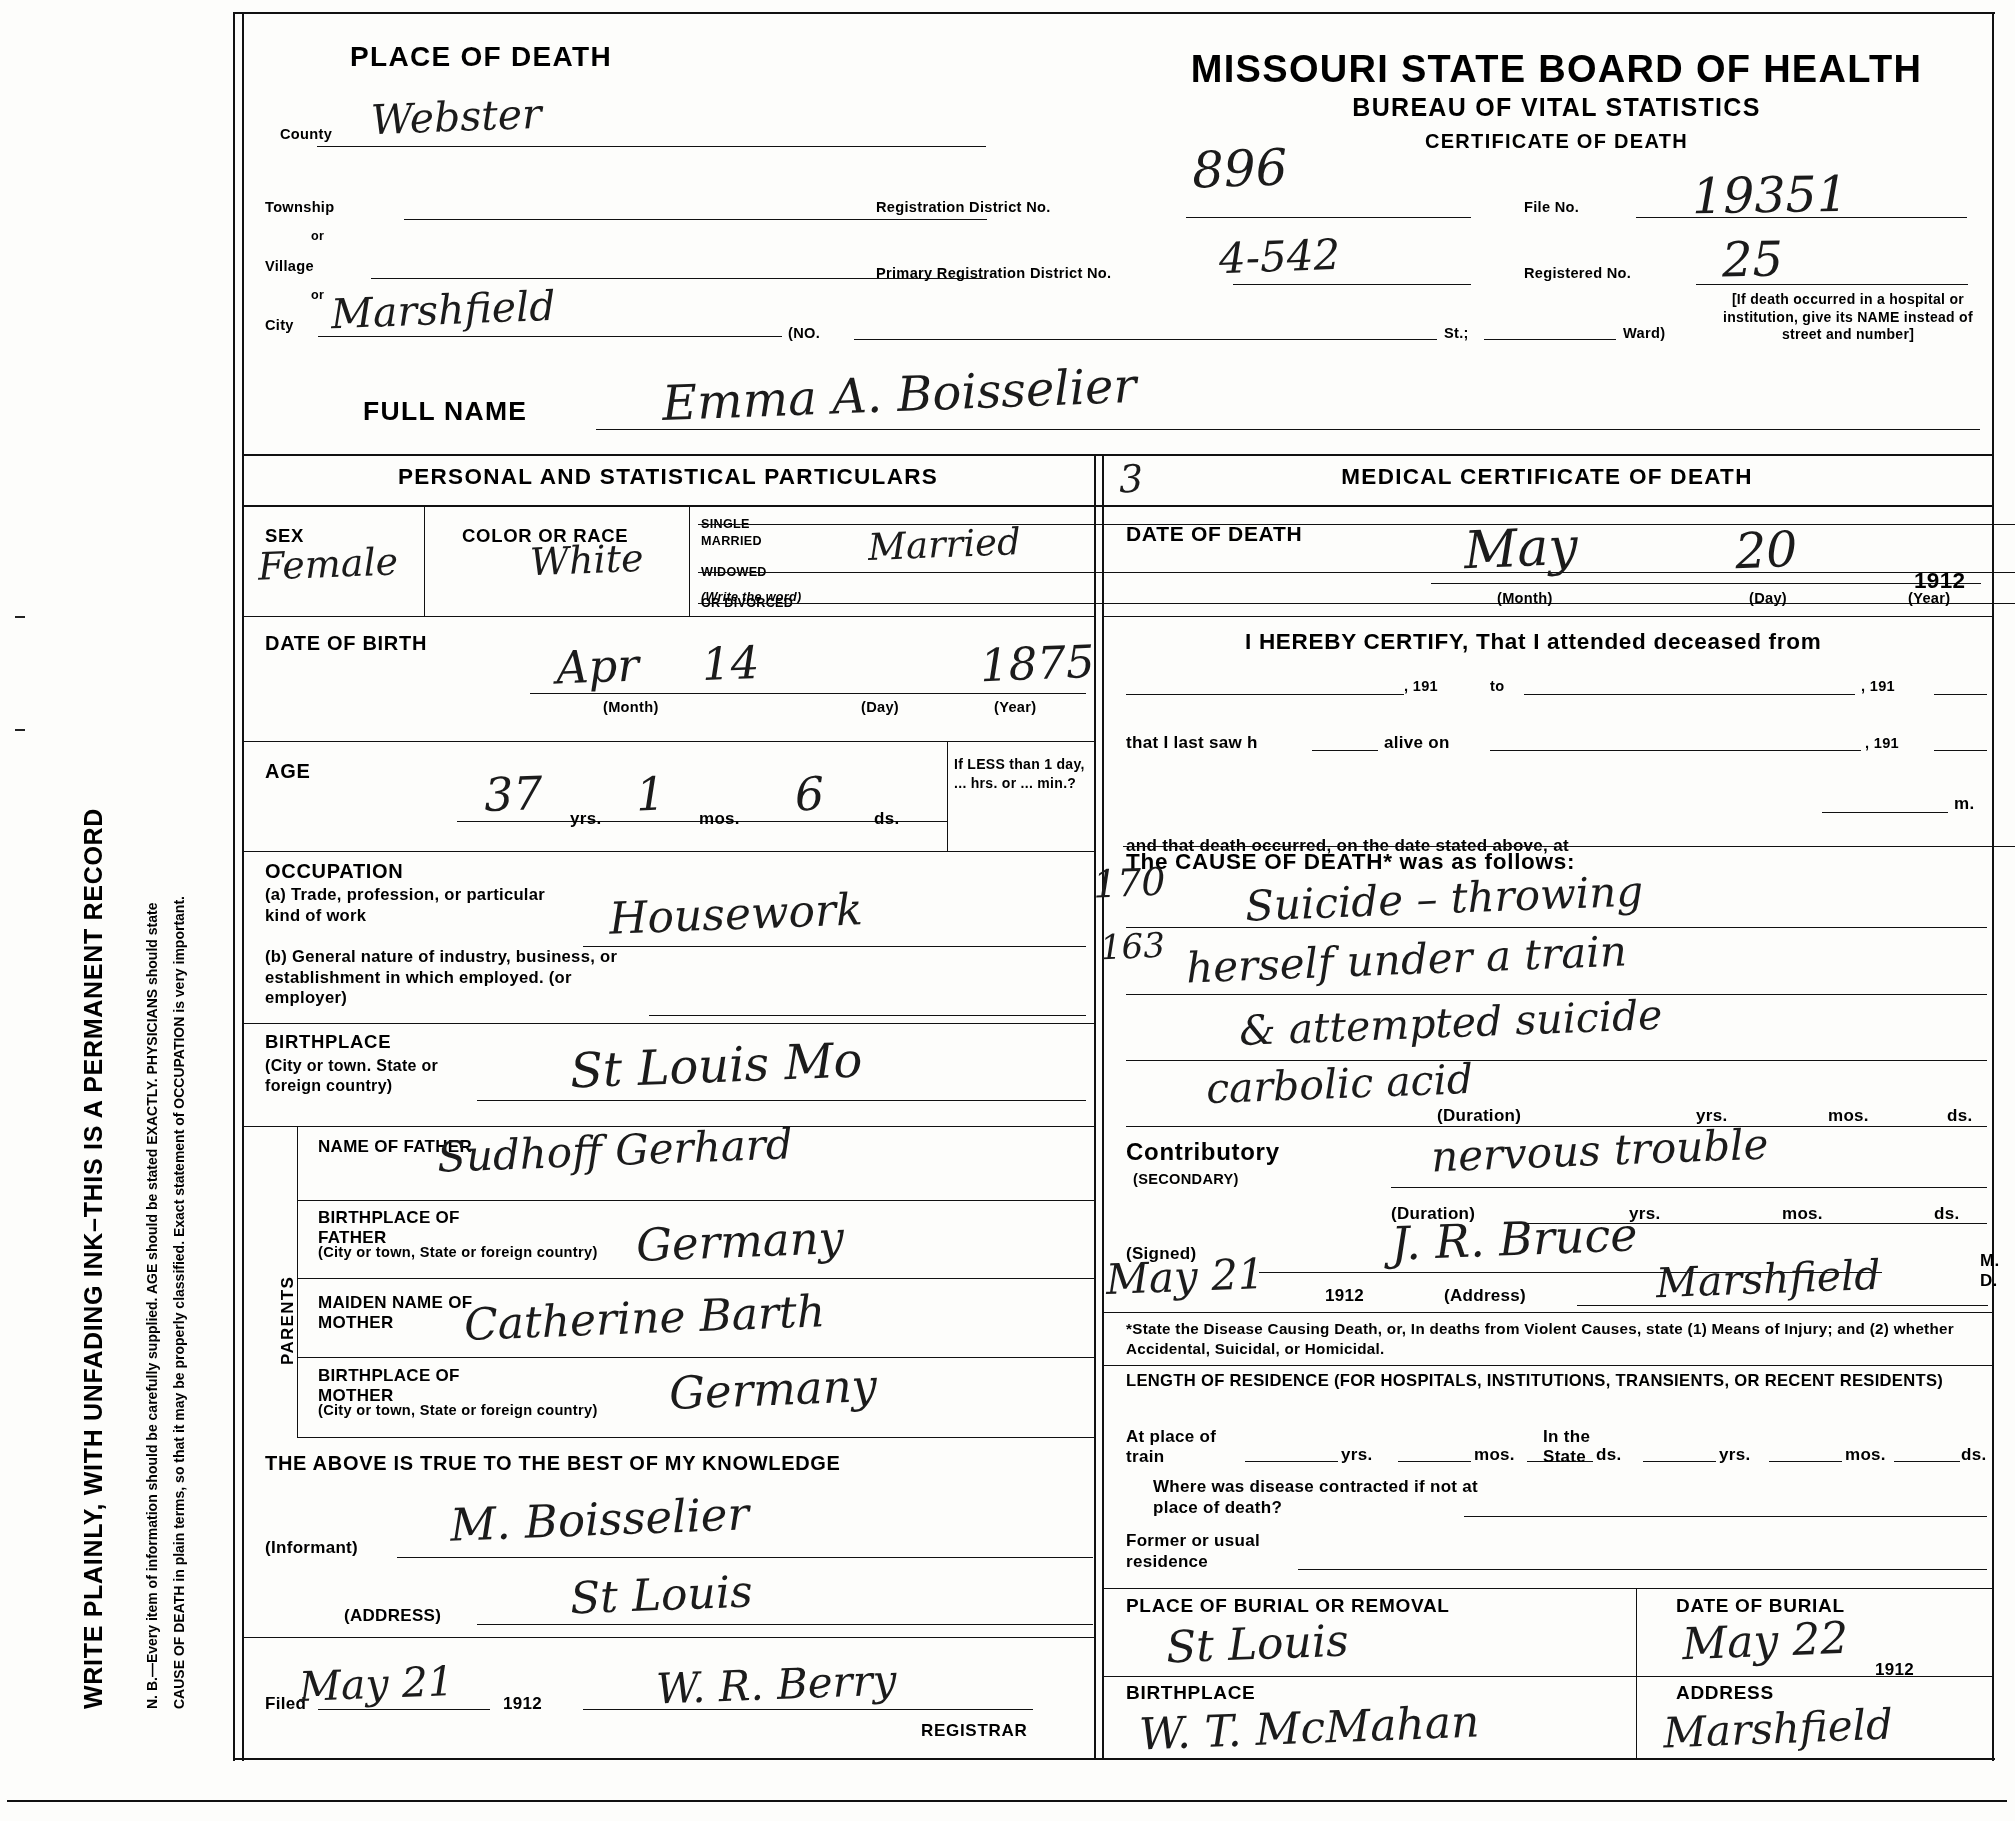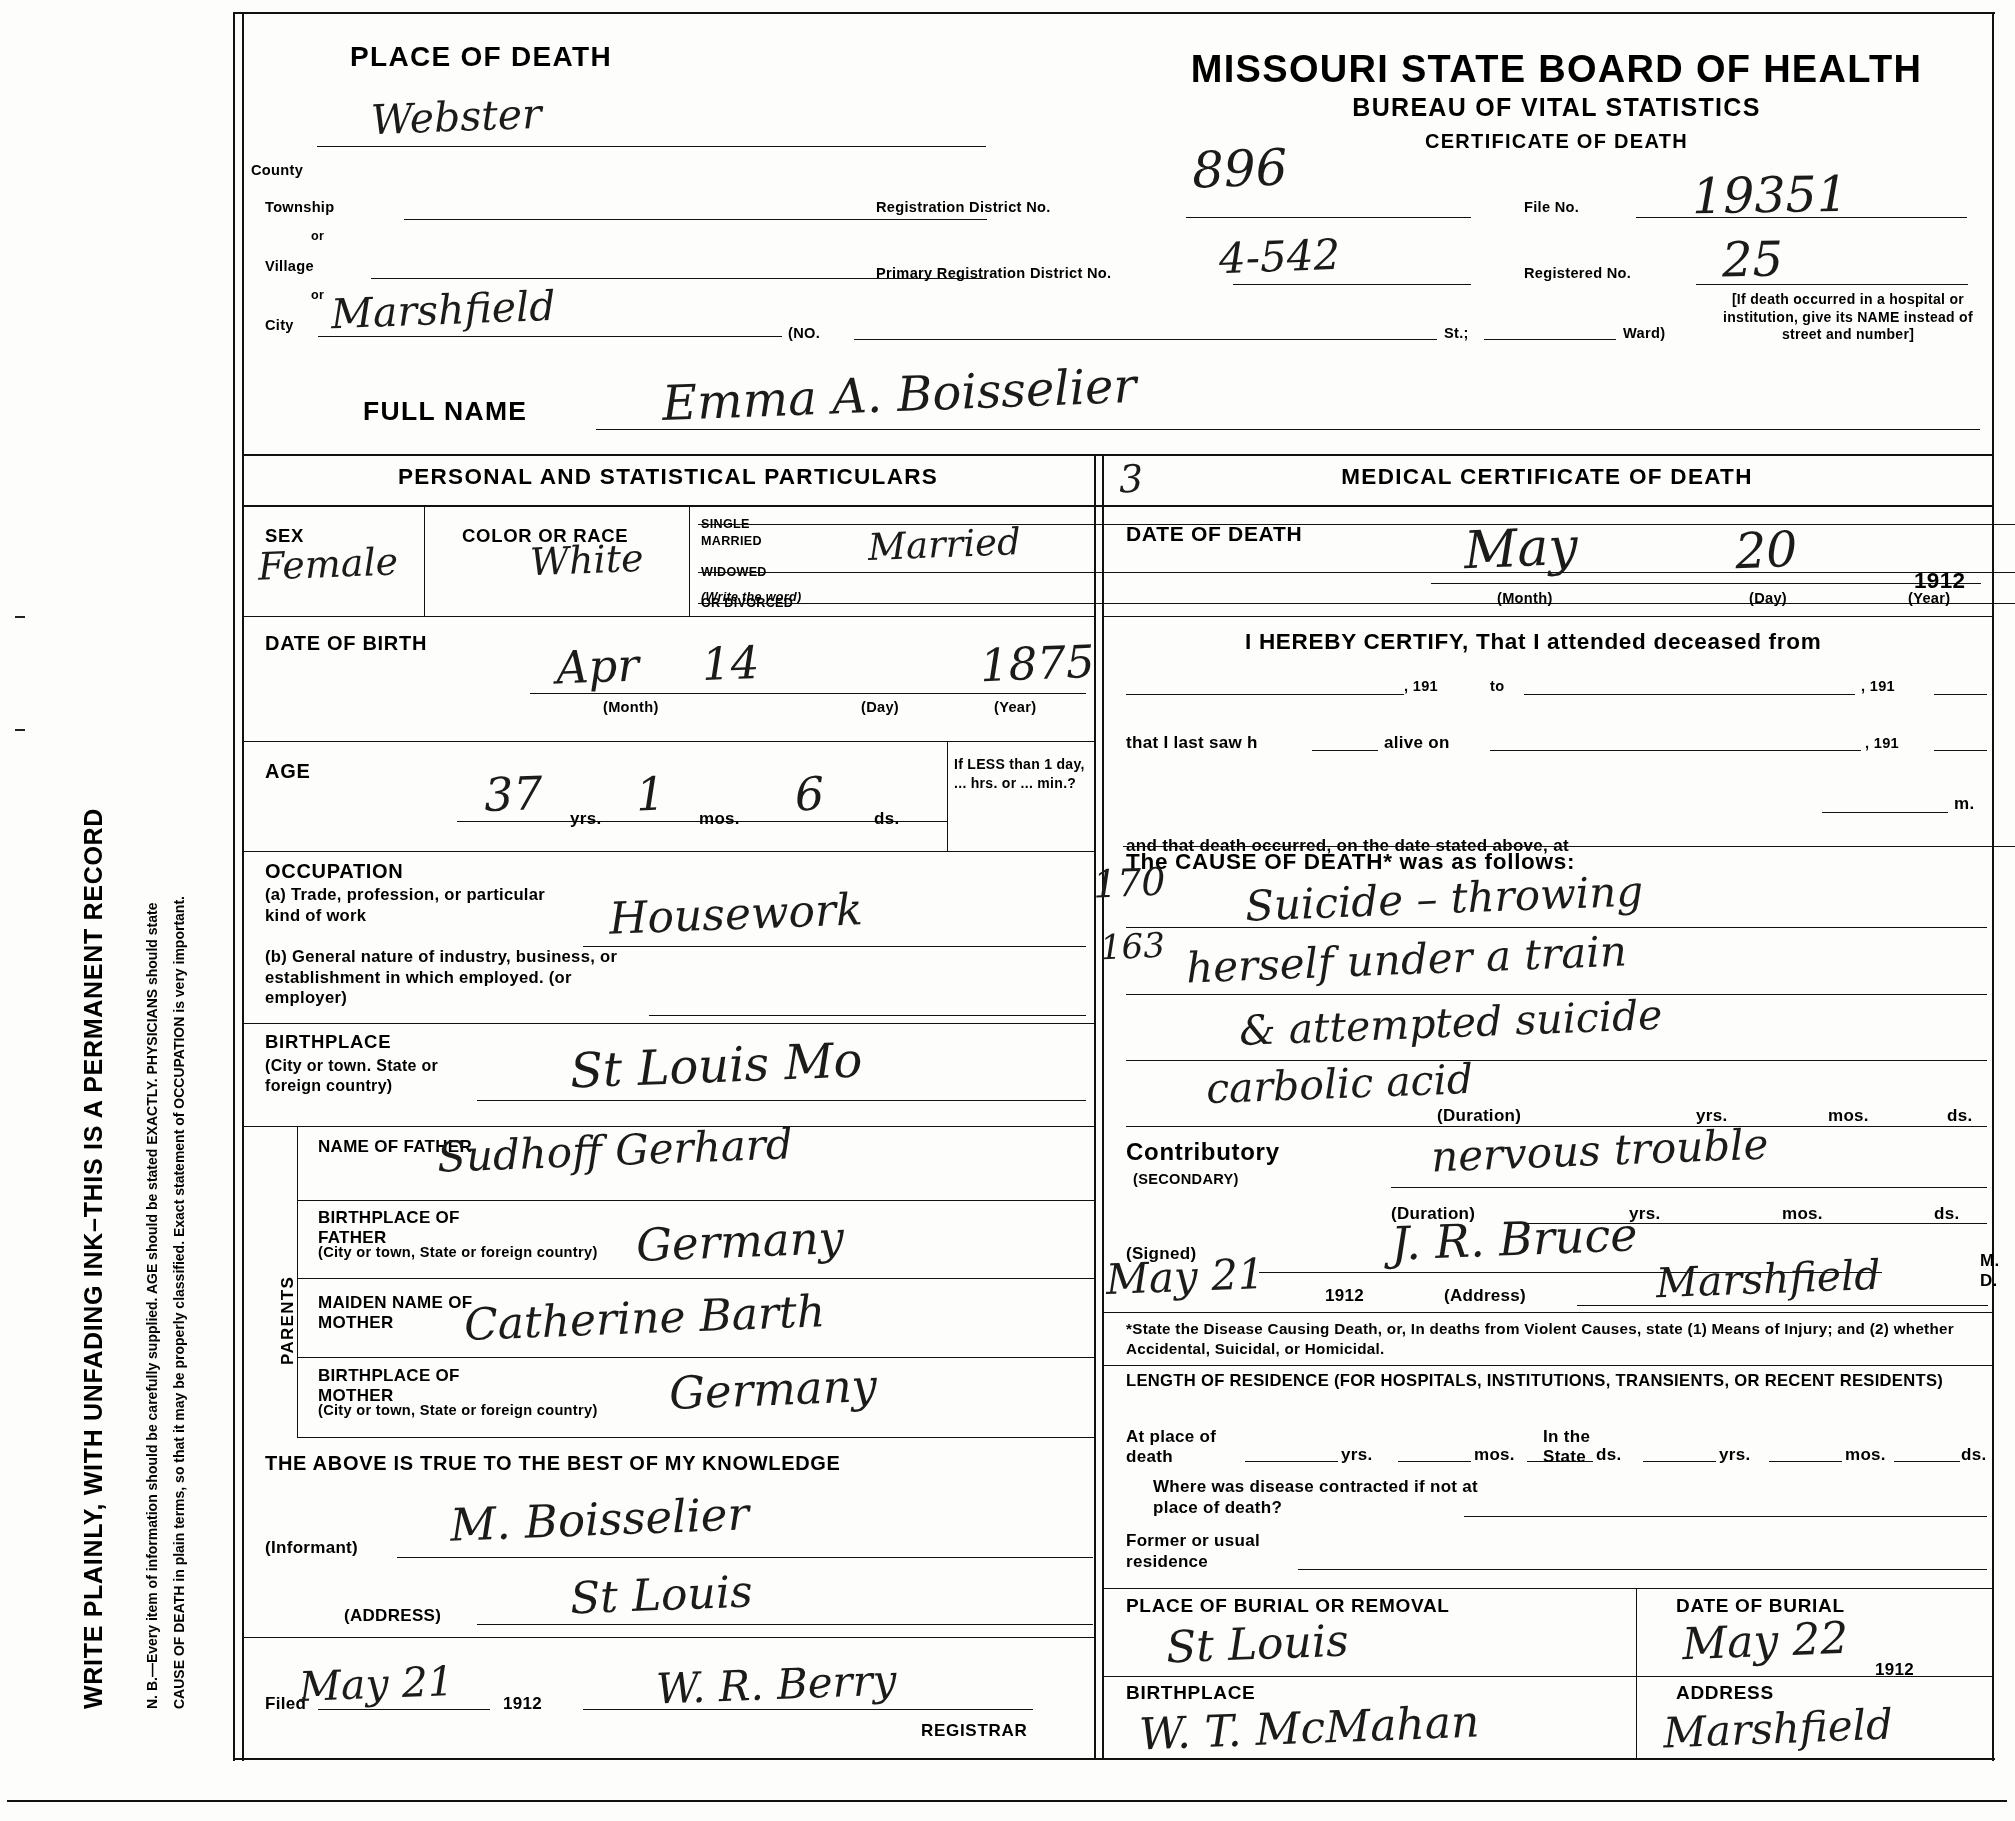--- a/index.html
+++ b/index.html
@@ -68,21 +68,21 @@
   </div>
   <div class="abs" style="left:14.6px;top:616px;width:10.6px;border-top:2px solid #222;"></div>
   <div class="abs" style="left:14.6px;top:729px;width:10.6px;border-top:2px solid #222;"></div>
 
   <div class="abs print center" style="left:1126px;top:48px;width:861px;font-size:38px;letter-spacing:1.3px;">MISSOURI STATE BOARD OF HEALTH</div>
   <div class="abs print center" style="left:1126px;top:93px;width:861px;font-size:25px;letter-spacing:1.3px;">BUREAU OF VITAL STATISTICS</div>
   <div class="abs print center" style="left:1126px;top:130px;width:861px;font-size:20px;letter-spacing:1.3px;">CERTIFICATE OF DEATH</div>
 
   <div class="abs print" style="left:350px;top:41px;font-size:28px;letter-spacing:1.3px;">PLACE OF DEATH</div>
 
-  <div class="abs print sm" style="left:251px;top:126px;margin-top:36px;">County</div>
+  <div class="abs print sm" style="left:280px;top:126px;">County</div>
   <div class="rule abs" style="left:317px;top:146px;width:669px;"></div>
   <div class="abs hand" style="left:371px;top:93px;font-size:41px;">Webster</div>
 
   <div class="abs print sm" style="left:265px;top:199px;">Township</div>
   <div class="rule abs" style="left:404px;top:219px;width:583px;"></div>
   <div class="abs print tiny" style="left:311px;top:229px;">or</div>
 
   <div class="abs print sm" style="left:265px;top:258px;">Village</div>
   <div class="rule abs" style="left:371px;top:278px;width:616px;"></div>
   <div class="abs print tiny" style="left:311px;top:288px;">or</div>
@@ -288,21 +288,21 @@
   <div class="abs print md" style="left:1325px;top:1286px;">1912</div>
   <div class="abs print md" style="left:1444px;top:1286px;">(Address)</div>
   <div class="rule abs" style="left:1577px;top:1305px;width:411px;"></div>
   <div class="abs hand" style="left:1656px;top:1255px;font-size:41px;">Marshfield</div>
 
   <div class="rule abs" style="left:1102px;top:1312px;width:890px;"></div>
   <div class="abs print" style="left:1126px;top:1319px;width:854px;font-size:15.2px;line-height:1.3;">*State the Disease Causing Death, or, In deaths from Violent Causes, state (1) Means of Injury; and (2) whether Accidental, Suicidal, or Homicidal.</div>
   <div class="rule abs" style="left:1102px;top:1365px;width:890px;"></div>
 
   <div class="abs print" style="left:1126px;top:1370px;width:854px;font-size:16.6px;line-height:1.3;letter-spacing:0.3px;">LENGTH OF RESIDENCE (FOR HOSPITALS, INSTITUTIONS, TRANSIENTS, OR RECENT RESIDENTS)</div>
-  <div class="abs print md" style="left:1126px;top:1427px;width:119px;line-height:1.2;">At place of death</div>
+  <div class="abs print md" style="left:1126px;top:1427px;width:119px;line-height:1.2;">At place of train</div>
   <div class="rule abs" style="left:1245px;top:1461px;width:93px;"></div>
   <div class="abs print md" style="left:1341px;top:1445px;">yrs.</div>
   <div class="rule abs" style="left:1398px;top:1461px;width:73px;"></div>
   <div class="abs print md" style="left:1474px;top:1445px;">mos.</div>
   <div class="rule abs" style="left:1527px;top:1461px;width:66px;"></div>
   <div class="abs print md" style="left:1596px;top:1445px;">ds.</div>
 
   <div class="abs print md" style="left:1543px;top:1427px;width:93px;line-height:1.2;">In the State</div>
   <div class="rule abs" style="left:1643px;top:1461px;width:73px;"></div>
   <div class="abs print md" style="left:1719px;top:1445px;">yrs.</div>

